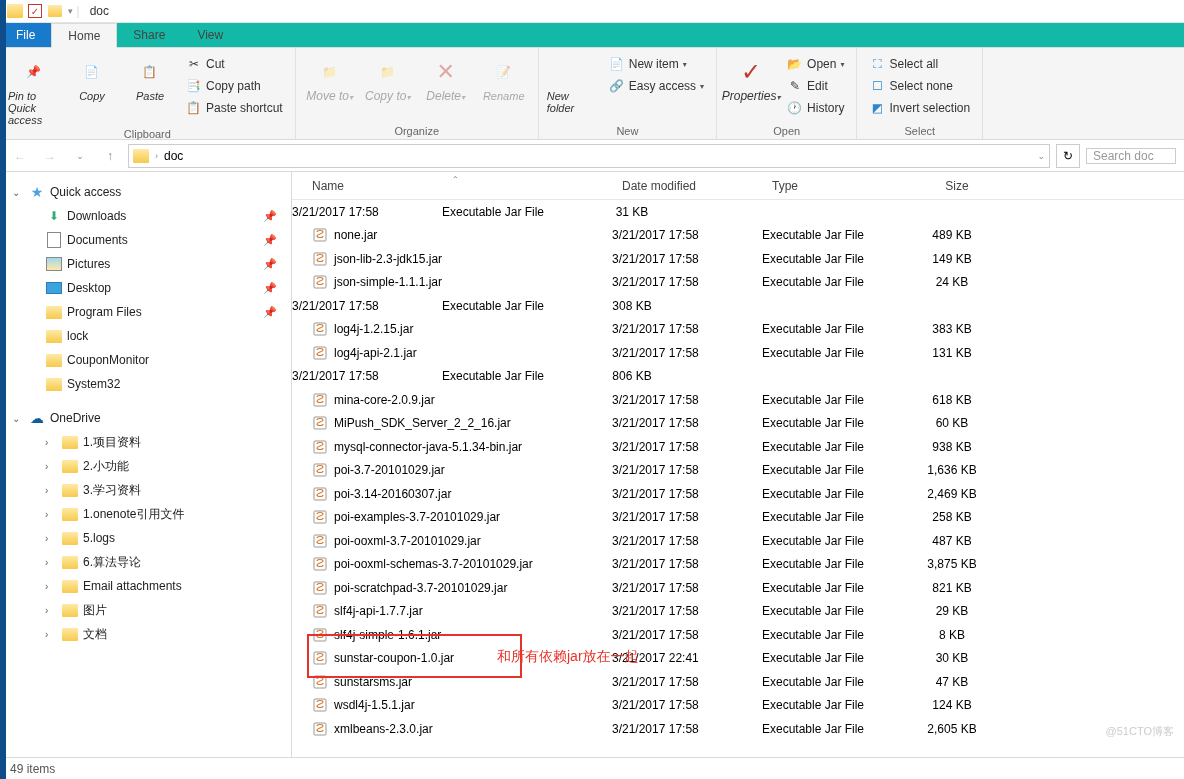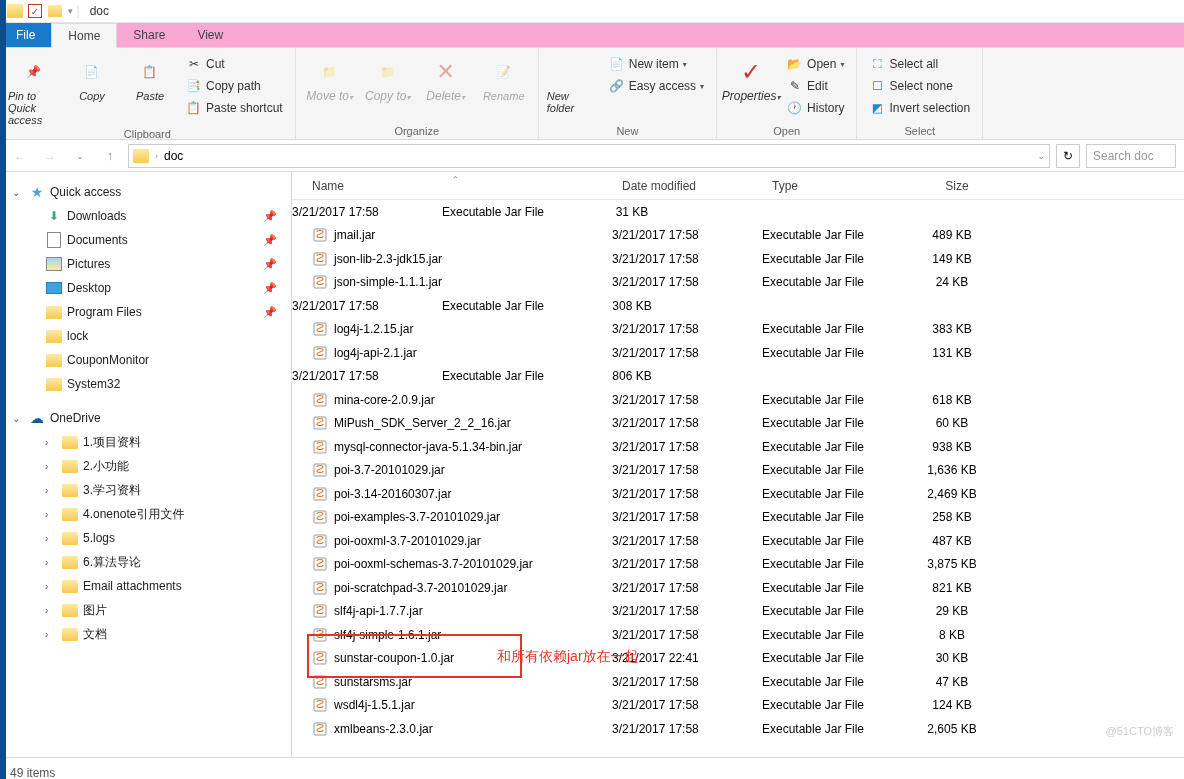--- a/index.html
+++ b/index.html
@@ -6,21 +6,21 @@
 body { background: #fff; overflow: hidden; width: 1184px; height: 779px; position: relative; }
 
 
 .titlebar { height: 23px; display: flex; align-items: center; background: #fff; border-bottom: 1px solid #e5e5e5; }
 .titlebar .qat { display: flex; align-items: center; gap: 4px; padding-left: 6px; }
 .titlebar .qat-icon { width: 18px; height: 18px; display: flex; align-items: center; justify-content: center; }
 .titlebar .folder-ico { width: 16px; height: 14px; background: linear-gradient(#ffe9a6,#f7ca4d); border-radius: 1px; }
 .titlebar .title-text { margin-left: 10px; color: #333; }
 
 
-.tabs { height: 25px; display: flex; align-items: stretch; background: #f9a8d4; border-bottom: 1px solid #dadada; }
+.tabs { height: 25px; display: flex; align-items: stretch; background: #14b8a6; border-bottom: 1px solid #dadada; }
 .tab { padding: 0 16px; display: flex; align-items: center; color: #444; cursor: pointer; }
 .tab.file { background: #1979ca; color: #fff; }
 .tab.active { background: #f5f5f5; border-top: 1px solid #dadada; border-left: 1px solid #dadada; border-right: 1px solid #dadada; border-bottom: 1px solid #f5f5f5; margin-bottom: -1px; }
 
 
 .ribbon { height: 92px; background: #f5f5f5; border-bottom: 1px solid #dadada; display: flex; }
 .group { border-right: 1px solid #e1e1e1; padding: 4px 8px 2px 8px; display: flex; flex-direction: column; }
 .group-content { flex: 1; display: flex; align-items: flex-start; gap: 6px; }
 .group-label { text-align: center; color: #666; font-size: 11px; padding-top: 2px; }
 .big-btn { display: flex; flex-direction: column; align-items: center; justify-content: flex-start; width: 52px; padding-top: 4px; gap: 2px; cursor: pointer; }
@@ -32,21 +32,21 @@
 .small-btn .sico { width: 16px; height: 16px; display: flex; align-items: center; justify-content: center; }
 .caret { font-size: 8px; color: #555; }
 
 
 .navbar { height: 32px; display: flex; align-items: center; gap: 6px; padding: 0 8px; border-bottom: 1px solid #dadada; }
 .nav-arrow { width: 24px; height: 24px; display: flex; align-items: center; justify-content: center; color: #888; cursor: pointer; border-radius: 2px; }
 .nav-arrow.disabled { opacity: 0.4; }
 .addr { flex: 1; height: 24px; border: 1px solid #ccc; display: flex; align-items: center; padding: 0 4px; gap: 6px; }
 .addr .folder-ico { width: 16px; height: 14px; background: linear-gradient(#ffe9a6,#f7ca4d); border-radius: 1px; }
 .refresh { width: 24px; height: 24px; border: 1px solid #ccc; display: flex; align-items: center; justify-content: center; cursor: pointer; }
-.search { width: 90px; height: 24px; border: 1px solid #ccc; padding: 0 6px; color: #999; display: flex; align-items: center; }
+.search { width: 90px; height: 16px; border: 1px solid #ccc; padding: 0 6px; color: #999; display: flex; align-items: center; }
 
 
 .main { display: flex; height: calc(779px - 23px - 25px - 92px - 32px - 22px); }
 .sidebar { width: 292px; border-right: 1px solid #dadada; overflow-y: auto; padding-top: 8px; position: relative; }
 .side-item { display: flex; align-items: center; height: 24px; padding-left: 12px; gap: 4px; cursor: pointer; color: #222; }
 .side-item.sub { padding-left: 45px; }
 .side-item.sub2 { padding-left: 45px; }
 .side-item .chev { width: 12px; color: #666; font-size: 10px; }
 .side-item .sico { width: 18px; height: 16px; display: flex; align-items: center; justify-content: center; }
 .side-item .pin { margin-left: auto; margin-right: 14px; color: #888; font-size: 11px; }
@@ -70,21 +70,21 @@
 
 .filelist { flex: 1; overflow-y: auto; position: relative; }
 .row { display: flex; height: 23.5px; align-items: center; cursor: pointer; }
 .row .col-name { display: flex; align-items: center; gap: 6px; }
 .jar-ico { width: 16px; height: 16px; display: flex; align-items: center; justify-content: center; }
 .jar-ico svg { width: 16px; height: 16px; }
 
 .highlight-box { position: absolute; border: 2px solid #e6332a; pointer-events: none; }
 .annotation { position: absolute; color: #e6332a; font-size: 14px; pointer-events: none; }
 
-.statusbar { height: 22px; border-top: 1px solid #dadada; display: flex; padding: 8px 10px; color: #555; font-size: 11px; }
+.statusbar { height: 22px; border-top: 1px solid #dadada; display: flex; align-items: center; padding: 0 10px; color: #555; font-size: 11px; }
 
 .watermark { position: absolute; right: 10px; bottom: 40px; color: #ccc; font-size: 11px; }
 .blue-strip { position: absolute; left: 0; top: 0; width: 6px; height: 779px; background: #0f4d8a; }
 </style>
 </head>
 <body>
 
 <div class="blue-strip"></div>
 
 <div class="titlebar">
@@ -337,21 +337,21 @@
           <span class="sico">
             <span class="folder-sm"></span>
           </span>
           <span>3.学习资料</span>
         </div>
         <div class="side-item sub2">
           <span class="chev">›</span>
           <span class="sico">
             <span class="folder-sm"></span>
           </span>
-          <span>4.onenote引用文件</span>
+          <span>1.onenote引用文件</span>
         </div>
         <div class="side-item sub2">
           <span class="chev">›</span>
           <span class="sico">
             <span class="folder-sm"></span>
           </span>
           <span>5.logs</span>
         </div>
         <div class="side-item sub2">
           <span class="chev">›</span>
@@ -400,21 +400,21 @@
     <div class="col-size">31 KB</div>
   </div>
           <div class="row">
     <div class="col-name">
               <span class="jar-ico">
                 <svg viewBox="0 0 16 16">
                   <rect x="2" y="2" width="12" height="12" rx="1" fill="#fff" stroke="#999"></rect>
                   <path d="M5 5 C5 3 11 3 11 5 C11 7 5 7 5 9 C5 11 11 11 11 9" stroke="#d97a2e" stroke-width="1.2" fill="none"></path>
                 </svg>
               </span>
-              <span>jmail.jar</span>
+              <span>none.jar</span>
             </div>
     <div class="col-date">3/21/2017 17:58</div>
     <div class="col-type">Executable Jar File</div>
     <div class="col-size">489 KB</div>
   </div>
           <div class="row">
     <div class="col-name">
               <span class="jar-ico">
                 <svg viewBox="0 0 16 16">
                   <rect x="2" y="2" width="12" height="12" rx="1" fill="#fff" stroke="#999"></rect>

